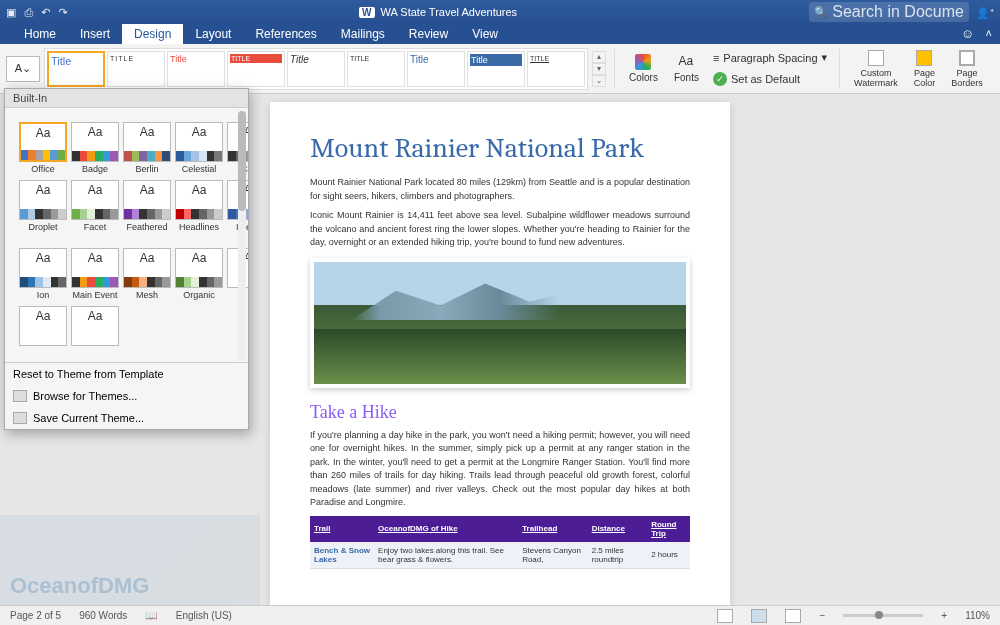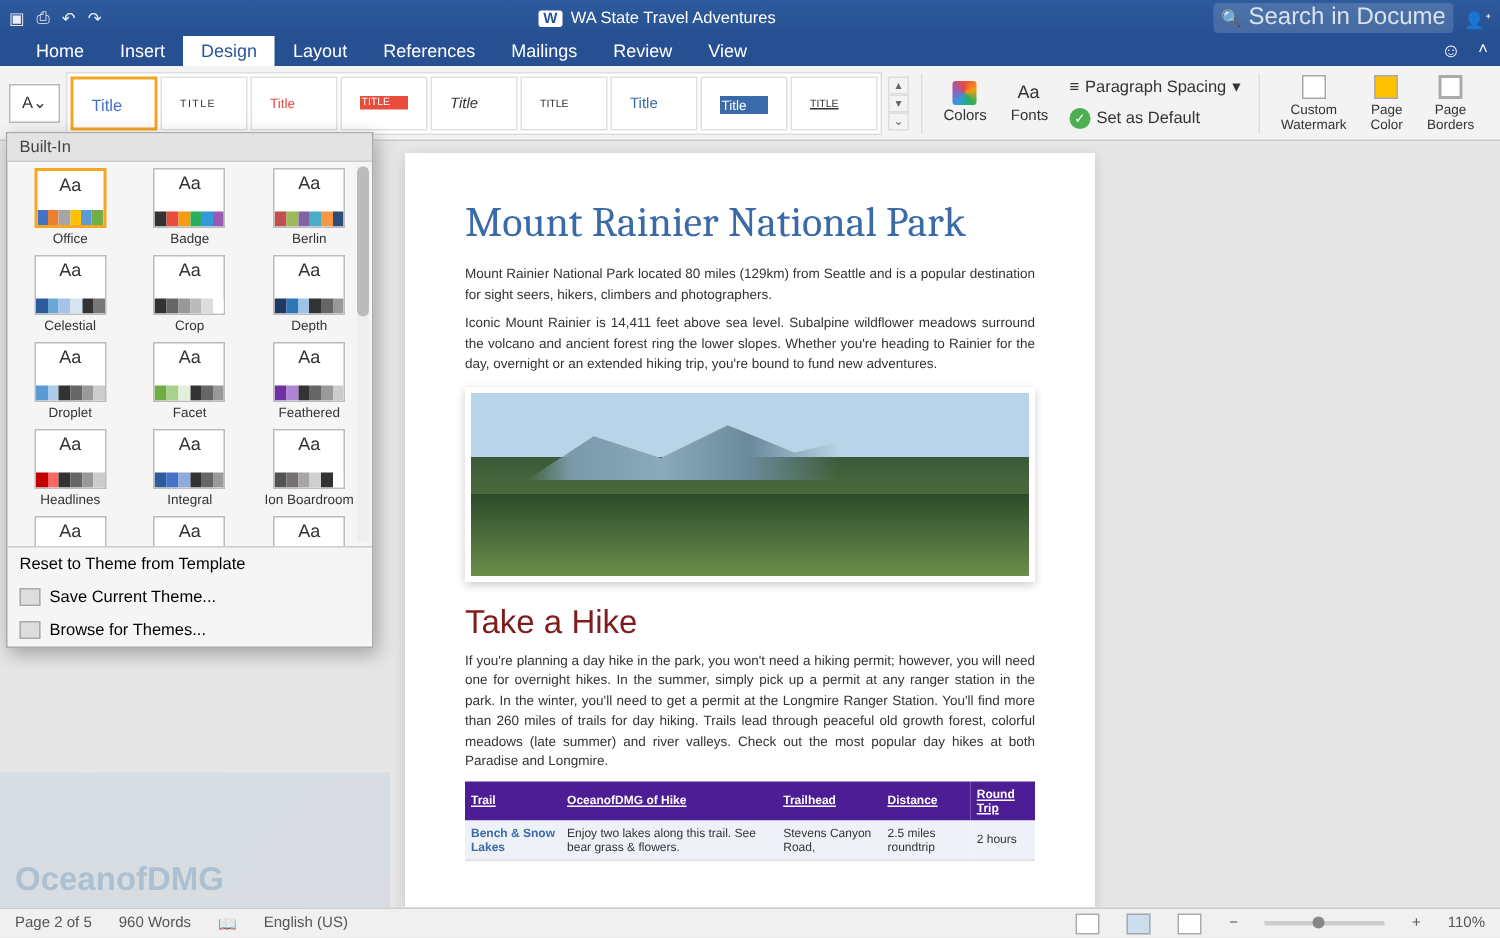--- a/index.html
+++ b/index.html
@@ -20,54 +20,54 @@
 .tabsrow { height: 20px; background: #265091; display: flex; align-items: flex-end; color: #fff; font-size: 12px; padding-left: 12px; position: relative; }
 .tabsrow .tab { padding: 3px 12px; cursor: pointer; }
 .tabsrow .tab.active { background: #fff; color: #2a5699; }
 .tabsrow .smiley { position: absolute; right: 26px; top: 2px; font-size: 13px; }
 .tabsrow .chev { position: absolute; right: 8px; top: 3px; font-size: 11px; }
 
 
 .ribbon { height: 50px; background: #f3f3f3; border-bottom: 1px solid #ccc; display: flex; align-items: center; padding: 0 6px; font-size: 11px; color: #333; gap: 4px; }
 .ribbon .themebtn { width: 34px; height: 26px; border: 1px solid #bbb; background: #fff; display: flex; align-items: center; justify-content: center; font-size: 11px; }
 .ribbon .stylegal { display: flex; gap: 2px; border: 1px solid #ddd; padding: 2px; background: #fff; }
-.ribbon .styleitem { width: 58px; height: 36px; border: 1px solid #e0e0e0; background: #fff; font-size: 8px; padding: 12px; overflow: hidden; }
+.ribbon .styleitem { width: 58px; height: 36px; border: 1px solid #e0e0e0; background: #fff; font-size: 8px; padding: 2px; overflow: hidden; }
 .ribbon .styleitem.sel { border: 2px solid #f5a623; }
 .ribbon .galctrl { width: 14px; display: flex; flex-direction: column; font-size: 8px; color: #666; }
 .ribbon .galctrl span { border: 1px solid #ddd; height: 12px; text-align: center; line-height: 10px; }
 .ribbon .sep { width: 1px; height: 40px; background: #ddd; margin: 0 4px; }
 .ribbon .rbtn { display: flex; flex-direction: column; align-items: center; gap: 2px; padding: 0 6px; font-size: 10px; cursor: pointer; }
 .ribbon .rbtn .ic { width: 16px; height: 16px; }
 .ribbon .rbtn-h { display: flex; align-items: center; gap: 4px; font-size: 11px; padding: 2px 4px; cursor: pointer; }
 .colors-ic { background: conic-gradient(#e74c3c, #f39c12, #27ae60, #3498db, #9b59b6, #e74c3c); border-radius: 2px; }
 .fonts-ic::after { content: "Aa"; font-size: 12px; }
 .check-ic { width: 14px; height: 14px; background: #4caf50; border-radius: 50%; color: #fff; font-size: 9px; display: flex; align-items: center; justify-content: center; }
 
 
 .dropdown { position: absolute; left: 4px; top: 88px; width: 245px; background: #f5f5f5; border: 1px solid #aaa; box-shadow: 2px 4px 12px rgba(0,0,0,.3); z-index: 100; font-size: 11px; }
 .dropdown .dd-head { background: #e3e3e3; padding: 3px 8px; color: #444; border-bottom: 1px solid #ccc; }
-.dropdown .grid { display: grid; grid-template-columns: repeat(3, 1fr); gap: 6px 4px; padding: 4px; max-height: 256px; overflow: hidden; position: relative; }
+.dropdown .grid { display: grid; grid-template-columns: repeat(6, 1fr); gap: 6px 4px; padding: 14px; max-height: 256px; overflow: hidden; position: relative; }
 .dropdown .theme { text-align: center; cursor: pointer; }
 .dropdown .theme .thumb { width: 48px; height: 40px; margin: 0 auto 2px; border: 1px solid #bbb; background: #fff; position: relative; overflow: hidden; display: flex; flex-direction: column; }
 .dropdown .theme.sel .thumb { border: 2px solid #f5a623; }
 .dropdown .theme .thumb .aa { font-size: 12px; color: #333; padding: 2px 3px; flex: 1; }
 .dropdown .theme .thumb .bars { display: flex; height: 10px; }
 .dropdown .theme .thumb .bars span { flex: 1; }
 .dropdown .theme .lbl { font-size: 9px; color: #333; display: block; }
 .dropdown .scroll { position: absolute; right: 2px; top: 22px; width: 8px; height: 250px; background: #eee; }
 .dropdown .scroll .sthumb { width: 100%; height: 100px; background: #bbb; border-radius: 4px; }
 .dropdown .footer { border-top: 1px solid #ccc; }
 .dropdown .footer .fitem { padding: 5px 8px; cursor: pointer; display: flex; align-items: center; gap: 6px; }
 .dropdown .footer .fic { width: 14px; height: 12px; background: #ddd; border: 1px solid #aaa; }
 
 
 .docarea { position: absolute; left: 0; right: 0; top: 94px; bottom: 20px; background: #e6e6e6; overflow: hidden; display: flex; justify-content: center; }
 .page { width: 460px; background: #fff; box-shadow: 0 2px 8px rgba(0,0,0,.15); padding: 30px 40px; margin-top: 8px; font-family: Georgia, serif; color: #333; }
 .page h1 { color: #3a6aa8; font-size: 28px; font-weight: normal; margin-bottom: 12px; font-family: Cambria, Georgia, serif; }
-.page h2 { color: #7f1d1d; font-size: 22px; font-weight: normal; margin: 14px 0 6px; font-family: Liberation Sans, sans-serif; }
+.page h2 { color: #8b5cf6; font-size: 18px; font-weight: normal; margin: 14px 0 6px; font-family: Liberation Serif, serif; }
 .page p { font-size: 9px; line-height: 1.5; text-align: justify; margin-bottom: 6px; }
 .page .photo { width: 100%; height: 130px; background: linear-gradient(#b8d4e8 0%, #b8d4e8 35%, #3a5a3a 35%, #4a6a3a 55%, #2a4a2a 55%, #6b8e4a 100%); border: 4px solid #fff; box-shadow: 0 2px 6px rgba(0,0,0,.2); margin: 8px 0; position: relative; }
 .page .photo::before { content:""; position: absolute; left: 10%; right: 10%; top: 18%; height: 30%; background: linear-gradient(90deg, transparent 0%, #7a9aaa 10%, #8aaabb 30%, #6a8a9a 50%, transparent 70%); clip-path: polygon(0 100%, 15% 20%, 30% 60%, 45% 0%, 60% 50%, 80% 10%, 100% 100%); }
 .page table { width: 100%; border-collapse: collapse; font-size: 8px; margin-top: 6px; }
 .page table th { background: #4c1d95; color: #fff; padding: 4px; text-align: left; font-weight: bold; text-decoration: underline; }
 .page table td { padding: 4px; border-bottom: 1px solid #ddd; }
 .page table tr:nth-child(even) td { background: #eef2f8; }
 .page table td:first-child { font-weight: bold; color: #3a6aa8; }
 
 
@@ -455,25 +455,25 @@
     </div>
   <div class="scroll">
       <div class="sthumb"></div>
     </div>
   <div class="footer">
     <div class="fitem">
         <span>Reset to Theme from Template</span>
       </div>
     <div class="fitem">
         <div class="fic"></div>
-        <span>Save Current Theme...</span>
+        <span>Browse for Themes...</span>
       </div>
     <div class="fitem">
         <div class="fic"></div>
-        <span>Browse for Themes...</span>
+        <span>Save Current Theme...</span>
       </div>
   </div>
 </div>
 
 <div class="wmimg"></div>
 <div class="watermark">OceanofDMG</div>
 
 <div class="statusbar">
   <span>Page 2 of 5</span>
   <span>960 Words</span>

